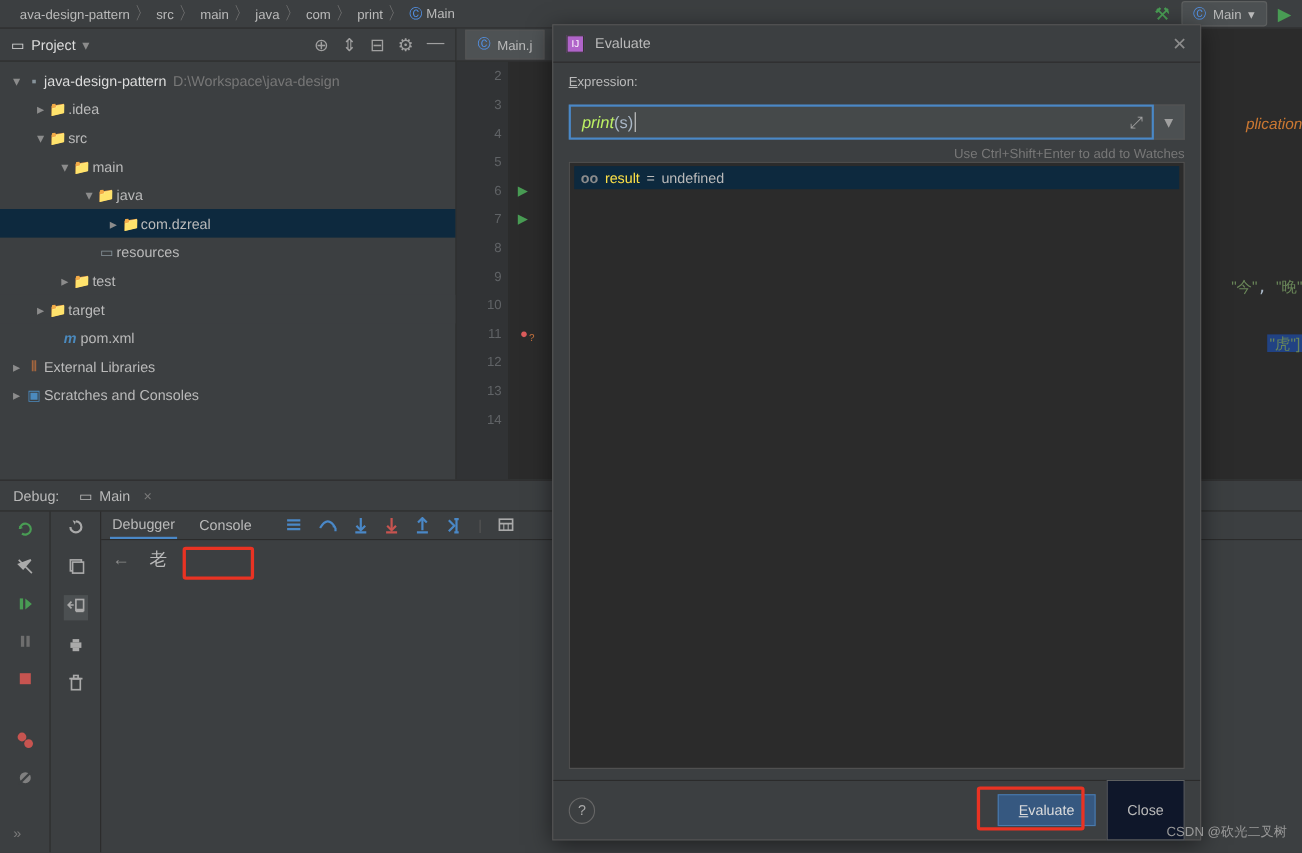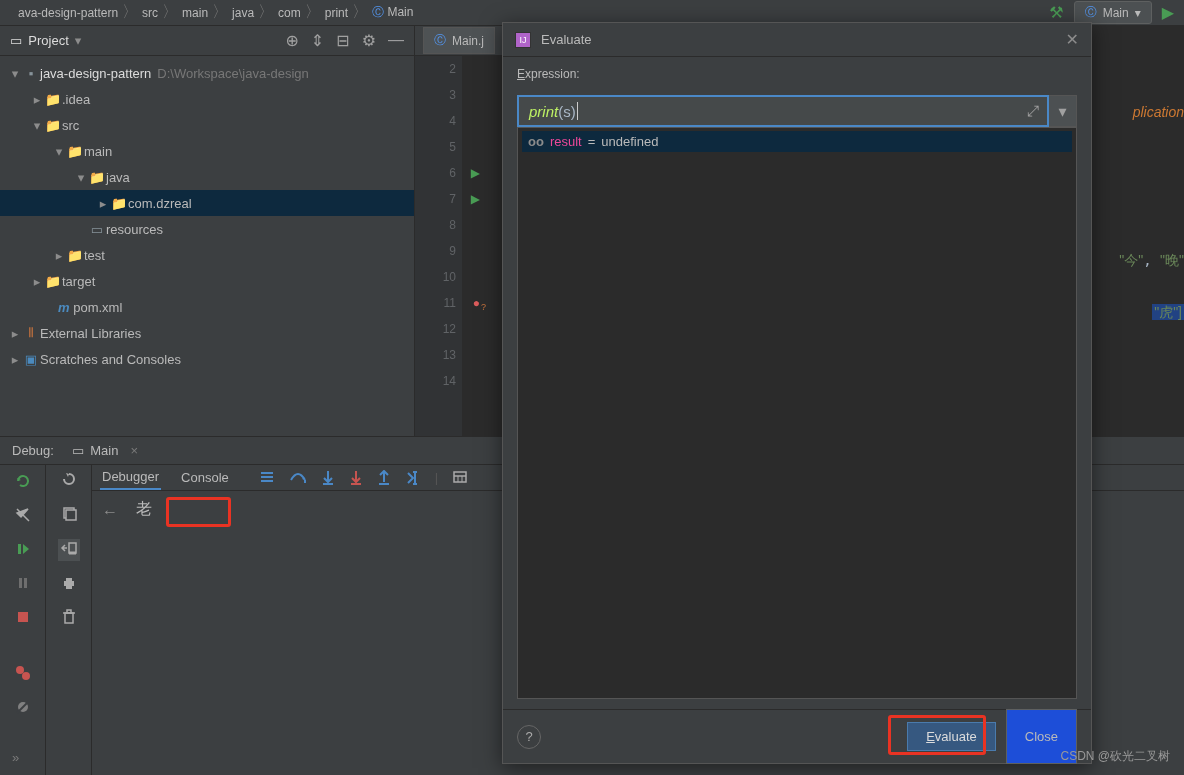--- a/index.html
+++ b/index.html
@@ -66,27 +66,27 @@
 .expr-input .paren { color:#a9b7c6; }
 .expr-input .var { color:#a9b7c6; }
 .expr-input .cursor { border-left:1px solid #ccc; height:18px; margin-left:1px; }
 .expand-icon { position:absolute; right:8px; color:#a0a0a0; }
 .expr-drop { width:28px; background:#4c5052; border:1px solid #555; border-left:none; display:flex; align-items:center; justify-content:center; color:#a0a0a0; }
 .hint { font-size:12px; color:#777; text-align:right; margin-top:6px; }
 .result-label { font-size:13px; margin-top:14px; margin-bottom:4px; }
 .result-box { background:#2b2b2b; border:1px solid #555; flex:1; padding:6px 10px; font-size:13px; }
 .result-row { display:flex; align-items:center; gap:6px; background:#0d293e; padding:3px 6px; margin:-3px -6px; }
 .result-row .oo { color:#8c8c8c; font-weight:bold; }
-.result-row .rname { color:#ec4899; }
+.result-row .rname { color:#fde047; }
 .result-row .rval { color:#bababa; }
 .dialog-footer { height:54px; border-top:1px solid #2b2b2b; display:flex; align-items:center; padding:0 14px; gap:10px; position:relative; }
 .help-btn { width:24px; height:24px; border-radius:50%; border:1px solid #666; display:flex; align-items:center; justify-content:center; font-size:13px; color:#aaa; }
 .dialog-footer .spacer { flex:1; }
 .eval-btn { background:#365880; border:1px solid #4a7bad; padding:6px 18px; font-size:13px; color:#dcdcdc; cursor:pointer; }
-.close-btn { background:#1d4ed8; border:1px solid #5e6060; padding:19px 18px; font-size:13px; color:#bababa; cursor:pointer; }
+.close-btn { background:#0f172a; border:1px solid #5e6060; padding:19px 18px; font-size:13px; color:#bababa; cursor:pointer; }
 .red-box2 { position:absolute; right:105px; bottom:8px; width:98px; height:40px; border:3px solid #e93323; border-radius:3px; pointer-events:none; }
 .watermark { position:absolute; right:14px; bottom:10px; font-size:12px; color:#999; }
 .expand-btns { position:absolute; left:12px; bottom:10px; color:#7a7a7a; font-size:13px; letter-spacing:2px; }
 .run-config { background:#4c5052; border:1px solid #5e6060; padding:2px 10px; font-size:12px; border-radius:3px; display:flex; align-items:center; gap:6px; }
 .ul { text-decoration:underline; }
 </style>
 </head>
 <body>
 
 <div class="breadcrumb">
@@ -395,20 +395,21 @@
           <span class="paren">(</span>
           <span class="var">s</span>
           <span class="paren">)</span>
           <span class="cursor"></span>
         <span class="expand-icon">⤢</span>
       </div>
       <div class="expr-drop">
           <span>▾</span>
         </div>
     </div>
+    <div class="hint">Use Ctrl+Shift+Enter to add to Watches</div>
     <div class="result-box">
       <div class="result-row">
         <span class="oo">oo</span>
         <span class="rname">result</span>
           <span class="rval"> = </span>
           <span class="rval">undefined</span>
       </div>
     </div>
   </div>
   <div class="dialog-footer">

